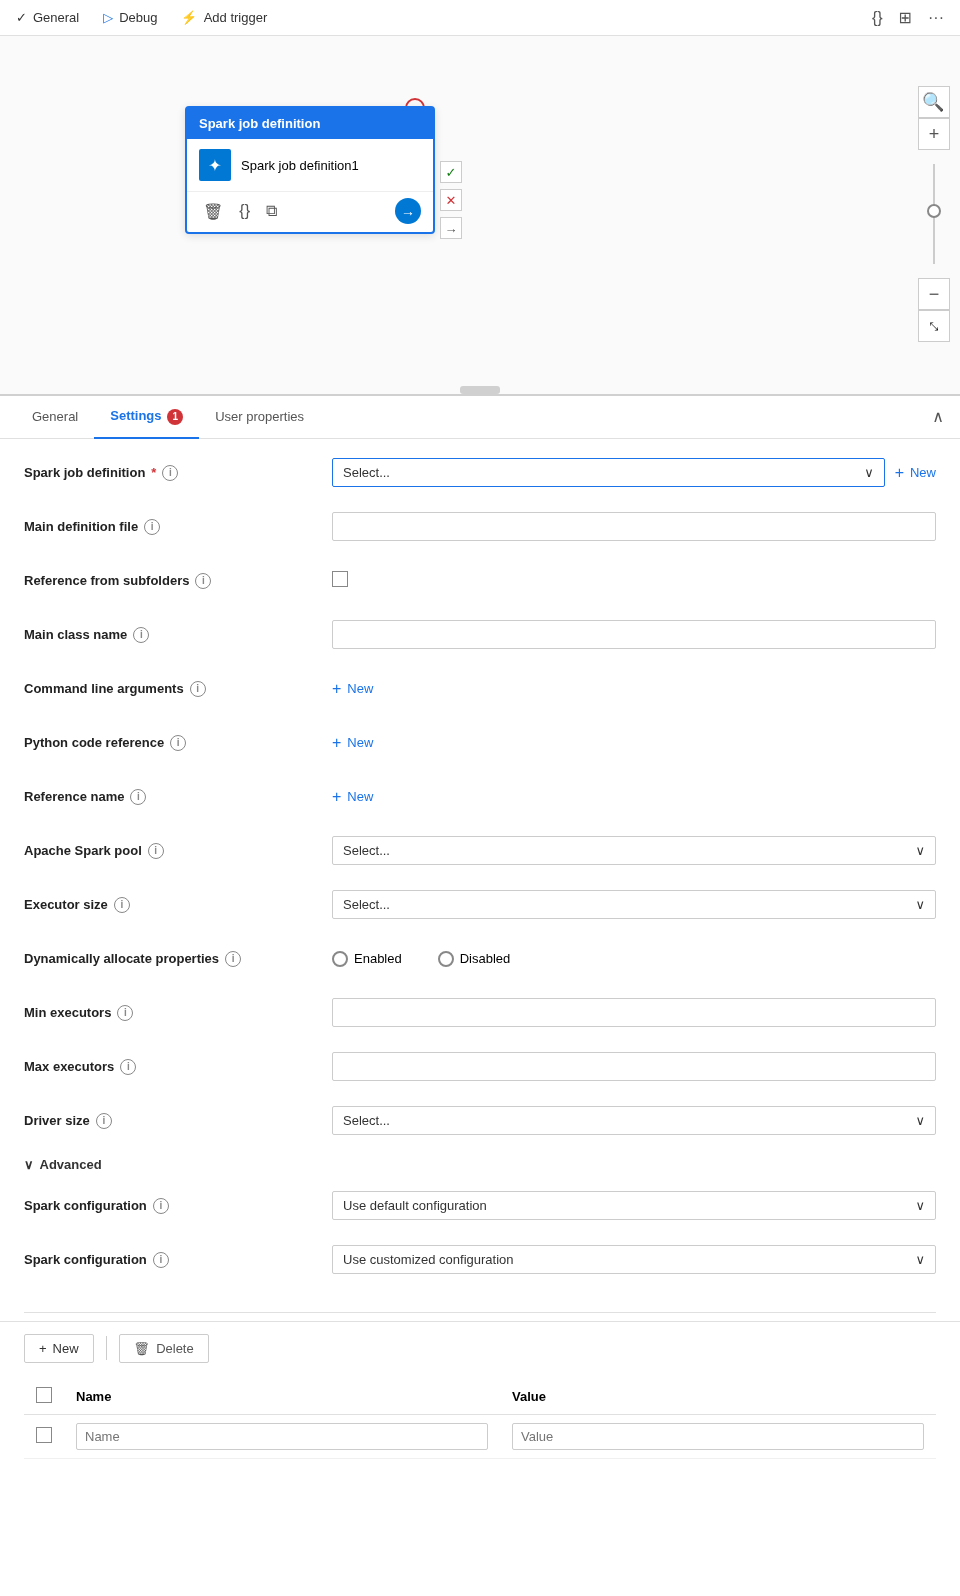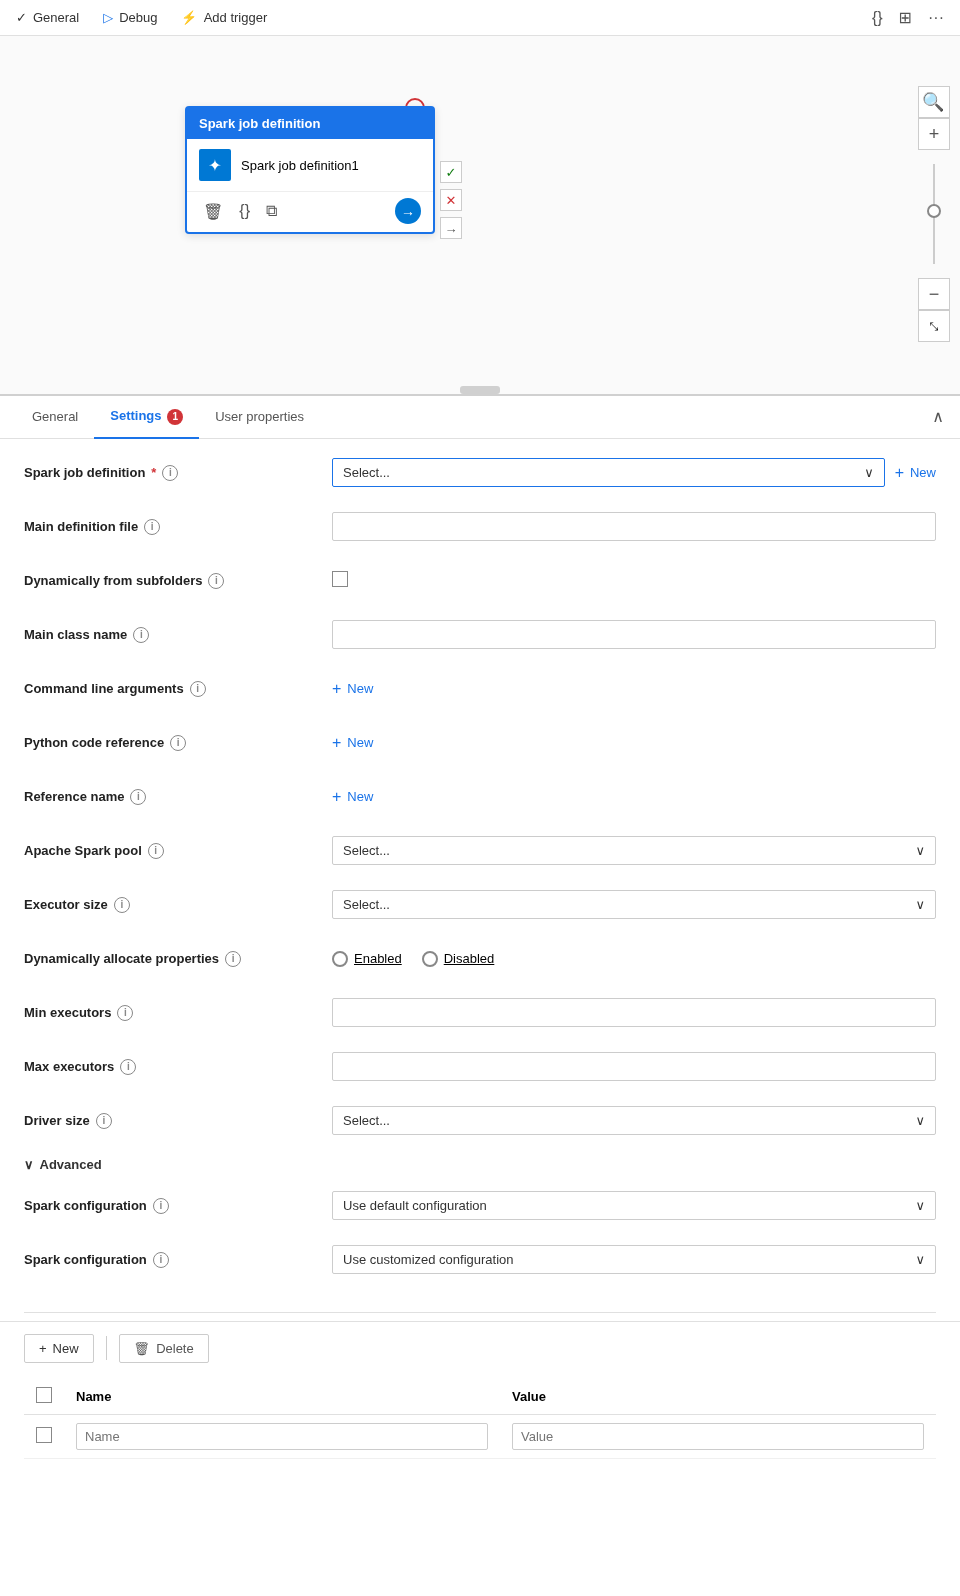--- a/index.html
+++ b/index.html
@@ -135,21 +135,21 @@
 
     .new-btn {
       display: flex; align-items: center; gap: 6px; color: #1a73e8; cursor: pointer; font-size: 13px; font-weight: 500;
     }
     .new-btn .plus { font-size: 16px; font-weight: 400; }
 
     .select-with-new { display: flex; align-items: center; gap: 10px; flex: 1; }
     .select-with-new .select-box { flex: 1; }
 
     
-    .radio-group { display: flex; gap: 20px; text-decoration: underline; }
+    .radio-group { display: flex; gap: 36px; }
     .radio-item { display: flex; align-items: center; gap: 6px; cursor: pointer; }
     .radio-circle {
       width: 16px; height: 16px; border: 2px solid #888; border-radius: 50%; background: #fff;
     }
 
     
     .advanced-toggle {
       display: flex; align-items: center; gap: 6px; cursor: pointer; margin-bottom: 16px; font-size: 13px; font-weight: 600; color: #333;
     }
 
@@ -279,21 +279,21 @@
         <span>Main definition file</span>
         <span class="info-icon">i</span>
       </div>
       <div class="form-control">
         <input type="text" class="text-input" style="">
       </div>
     </div>
 
     <div class="form-row">
       <div class="form-label">
-        <span>Dynamically from subfolders</span>
+        <span>Reference from subfolders</span>
         <span class="info-icon">i</span>
       </div>
       <div class="form-control">
         <div class="checkbox-input"></div>
       </div>
     </div>
 
     <div class="form-row">
       <div class="form-label">
         <span>Main class name</span>

